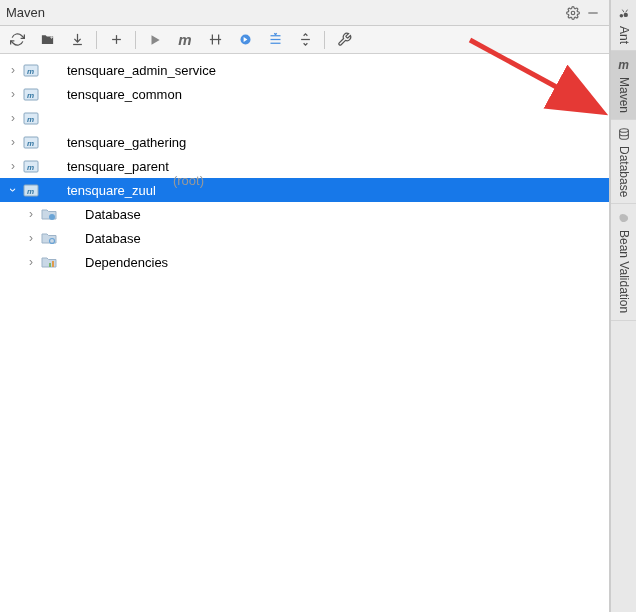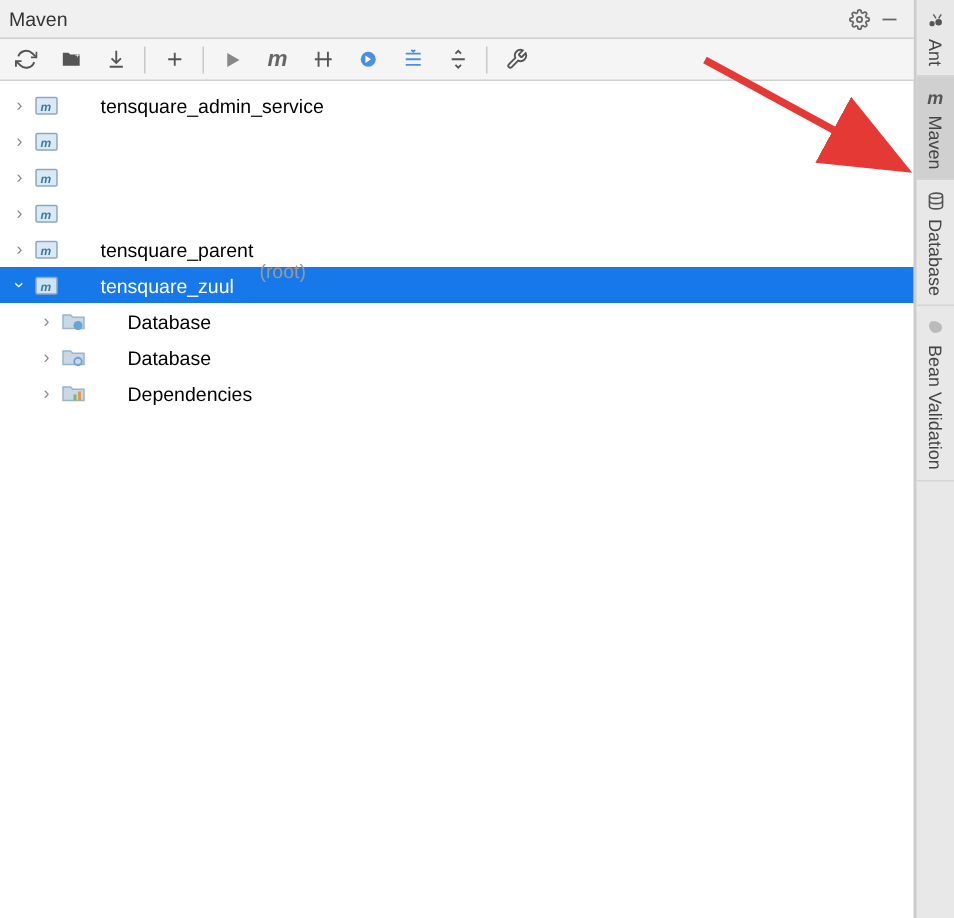--- a/index.html
+++ b/index.html
@@ -248,38 +248,40 @@
       <span class="node-label">tensquare_admin_service</span>
     </div>
     <div class="tree-row indent-1">
       <span class="chevron">›</span>
       <span class="node-icon">
           <svg width="16" height="16" viewBox="0 0 16 16">
             <rect x="1" y="3" width="14" height="11" rx="1" fill="#dbe9f5" stroke="#8aa8c0"></rect>
             <text x="4" y="12" font-size="8" font-style="italic" font-weight="bold" fill="#3a7aa5">m</text>
           </svg>
         </span>
-    </div>
-    <div class="tree-row indent-1">
-      <span class="chevron">›</span>
-      <span class="node-icon">
-          <svg width="16" height="16" viewBox="0 0 16 16">
-            <rect x="1" y="3" width="14" height="11" rx="1" fill="#dbe9f5" stroke="#8aa8c0"></rect>
-            <text x="4" y="12" font-size="8" font-style="italic" font-weight="bold" fill="#3a7aa5">m</text>
-          </svg>
-        </span>
-    </div>
-    <div class="tree-row indent-1">
-      <span class="chevron">›</span>
-      <span class="node-icon">
-          <svg width="16" height="16" viewBox="0 0 16 16">
-            <rect x="1" y="3" width="14" height="11" rx="1" fill="#dbe9f5" stroke="#8aa8c0"></rect>
-            <text x="4" y="12" font-size="8" font-style="italic" font-weight="bold" fill="#3a7aa5">m</text>
-          </svg>
-        </span>
+      <span class="node-label">tensquare_common</span>
+    </div>
+    <div class="tree-row indent-1">
+      <span class="chevron">›</span>
+      <span class="node-icon">
+          <svg width="16" height="16" viewBox="0 0 16 16">
+            <rect x="1" y="3" width="14" height="11" rx="1" fill="#dbe9f5" stroke="#8aa8c0"></rect>
+            <text x="4" y="12" font-size="8" font-style="italic" font-weight="bold" fill="#3a7aa5">m</text>
+          </svg>
+        </span>
+    </div>
+    <div class="tree-row indent-1">
+      <span class="chevron">›</span>
+      <span class="node-icon">
+          <svg width="16" height="16" viewBox="0 0 16 16">
+            <rect x="1" y="3" width="14" height="11" rx="1" fill="#dbe9f5" stroke="#8aa8c0"></rect>
+            <text x="4" y="12" font-size="8" font-style="italic" font-weight="bold" fill="#3a7aa5">m</text>
+          </svg>
+        </span>
+      <span class="node-label">tensquare_gathering</span>
     </div>
     <div class="tree-row indent-1">
       <span class="chevron">›</span>
       <span class="node-icon">
           <svg width="16" height="16" viewBox="0 0 16 16">
             <rect x="1" y="3" width="14" height="11" rx="1" fill="#dbe9f5" stroke="#8aa8c0"></rect>
             <text x="4" y="12" font-size="8" font-style="italic" font-weight="bold" fill="#3a7aa5">m</text>
           </svg>
         </span>
       <span class="node-label">tensquare_parent</span>

